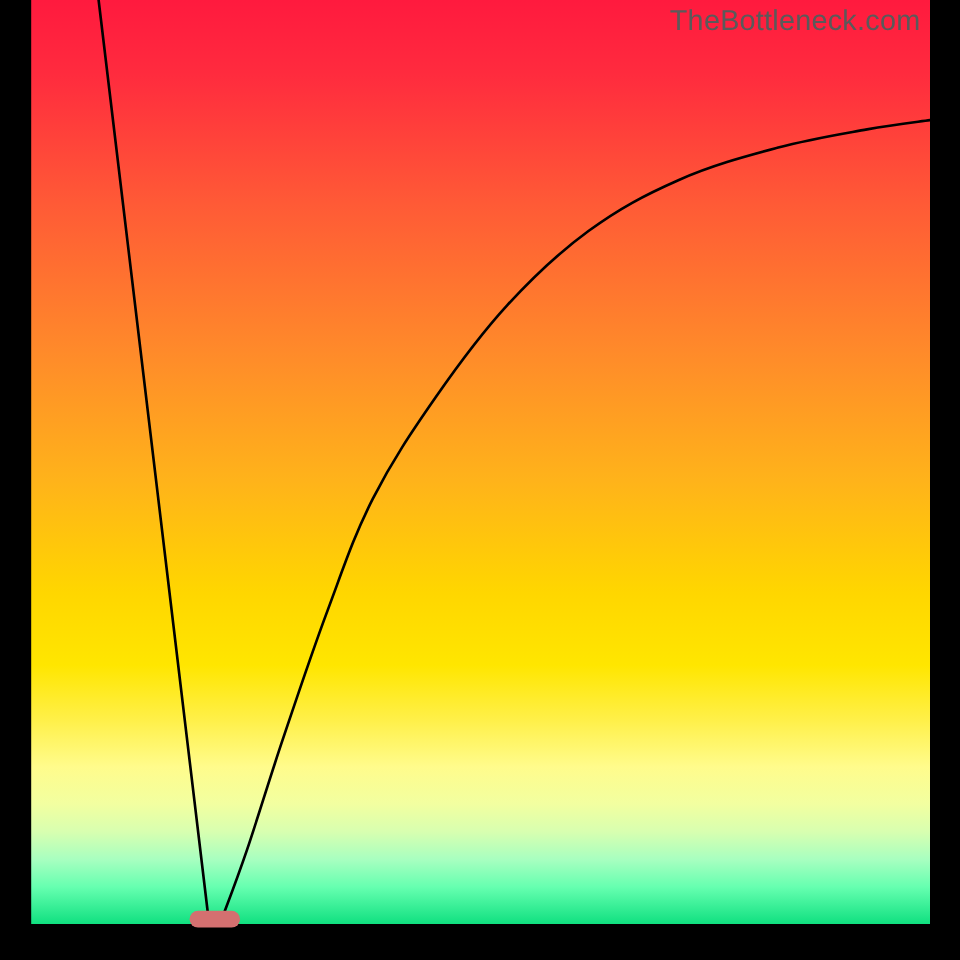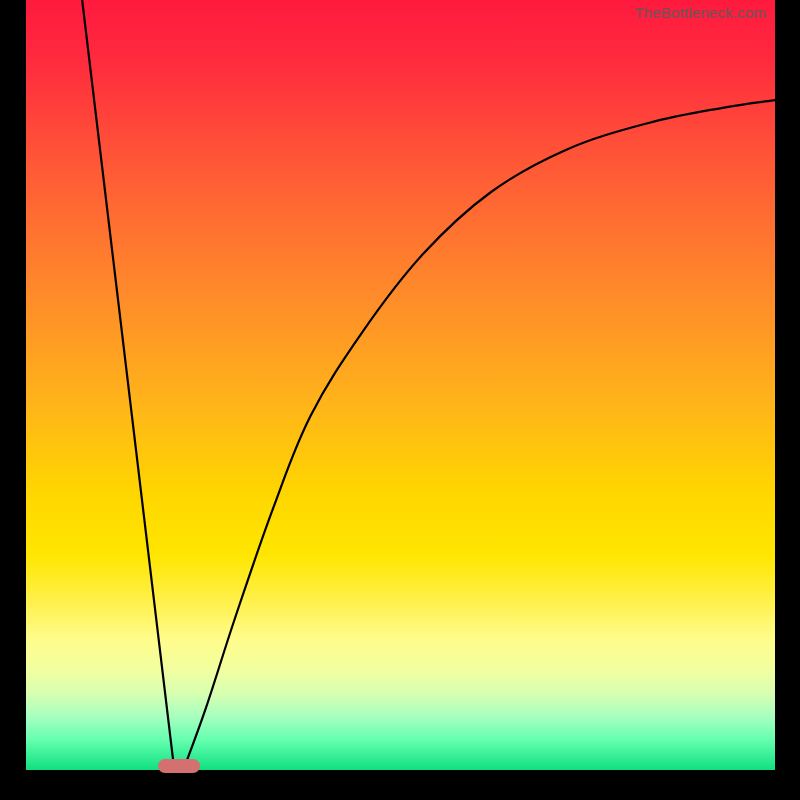--- a/index.html
+++ b/index.html
@@ -27,21 +27,21 @@
       #a8ffc0 93%,
       #66ffb0 96%,
       #10e080 100%);
   }
 
   .watermark {
     position: absolute;
     top: 4px;
     right: 8px;
     color: #5a5a5a;
-    font-size: 15px;
+    font-size: 24px;
     font-weight: 500;
     letter-spacing: 0.2px;
   }
 
   .curve {
     position: absolute;
     left: 0; top: 0;
     width: 749px;
     height: 770px;
   }

